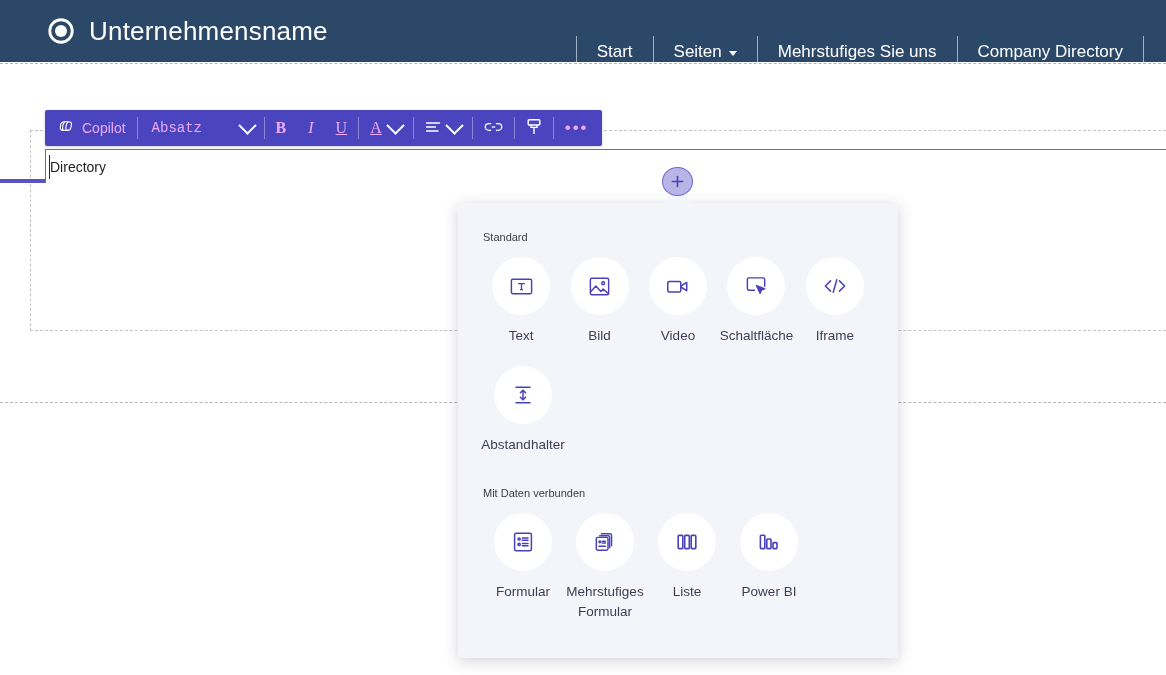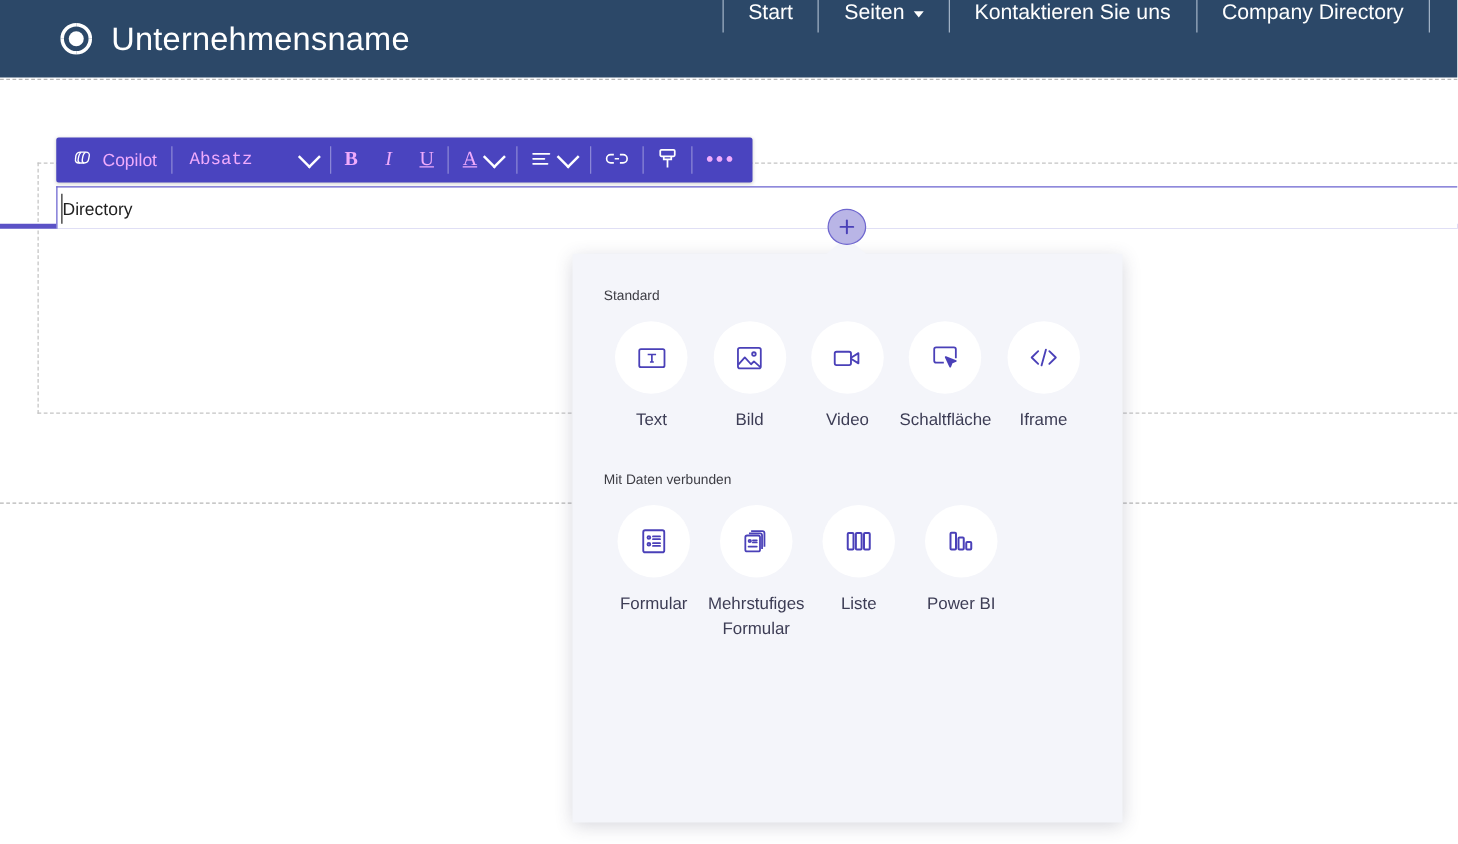--- a/index.html
+++ b/index.html
@@ -39,21 +39,21 @@
   }
   .brand-name {
     color: #ffffff;
     font-size: 26px;
     letter-spacing: .2px;
     white-space: nowrap;
   }
   .nav {
     margin-left: auto;
     display: flex;
-    align-items: flex-start;
+    align-items: flex-end;
     height: 100%;
   }
   .nav-link {
     color: #ffffff;
     font-size: 17px;
     white-space: nowrap;
     padding: 0 20px;
     display: flex;
     align-items: center;
     gap: 7px;
@@ -290,21 +290,21 @@
     <a class="nav-link">
       <span>Start</span>
     </a>
     <span class="nav-sep"></span>
     <a class="nav-link">
       <span>Seiten</span>
       <i class="caret-down"></i>
     </a>
     <span class="nav-sep"></span>
     <a class="nav-link">
-      <span>Kontaktieren Sie uns</span>
+      <span>Mehrstufiges Sie uns</span>
     </a>
     <span class="nav-sep"></span>
     <a class="nav-link">
       <span>Company Directory</span>
     </a>
     <span class="nav-sep" style="margin-right:22px"></span>
   </nav>
 </div>
 
 <div class="dash-line" id="dash-under-header"></div>
@@ -464,20 +464,36 @@
             <path d="M9.2 6.5L3.6 12l5.6 5.5"></path>
             <path d="M18.8 6.5L24.4 12l-5.6 5.5"></path>
             <path d="M15.9 5.2l-3.8 13.6"></path>
           </svg>
         </span>
       </div>
       <div class="tile-label">Iframe</div>
     </div>
   </div>
 
+  <div class="tile-row" id="group-standard-row2">
+    <div class="tile">
+      <div class="tile-circle">
+        <span>
+          <svg width="22" height="24" viewBox="0 0 22 24" fill="none" stroke="#4a40b8" stroke-width="1.5" stroke-linecap="round" stroke-linejoin="round">
+            <line x1="4" y1="4.2" x2="18" y2="4.2"></line>
+            <line x1="4" y1="19.8" x2="18" y2="19.8"></line>
+            <line x1="11" y1="7.4" x2="11" y2="16.6"></line>
+            <path d="M8.4 9.8L11 7.2l2.6 2.6"></path>
+            <path d="M8.4 14.2L11 16.8l2.6-2.6"></path>
+          </svg>
+        </span>
+      </div>
+      <div class="tile-label">Abstandhalter</div>
+    </div>
+  </div>
 
   <div class="panel-group-title" style="margin-top:32px">Mit Daten verbunden</div>
 
   <div class="tile-row">
     <div class="tile">
       <div class="tile-circle">
         <span>
           <svg width="24" height="24" viewBox="0 0 24 24" fill="none" stroke="#4a40b8" stroke-width="1.5">
             <rect x="3.6" y="3.2" width="16.8" height="17.6" rx="1.5"></rect>
             <circle cx="8.1" cy="9" r="1.1"></circle>

